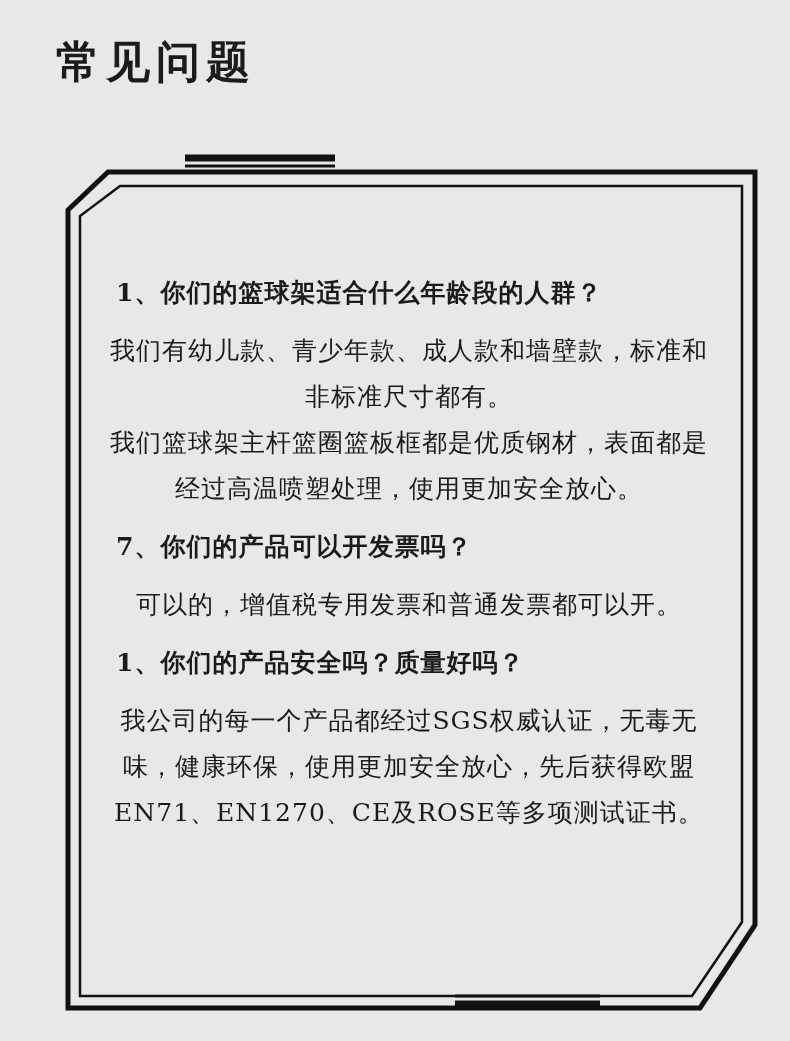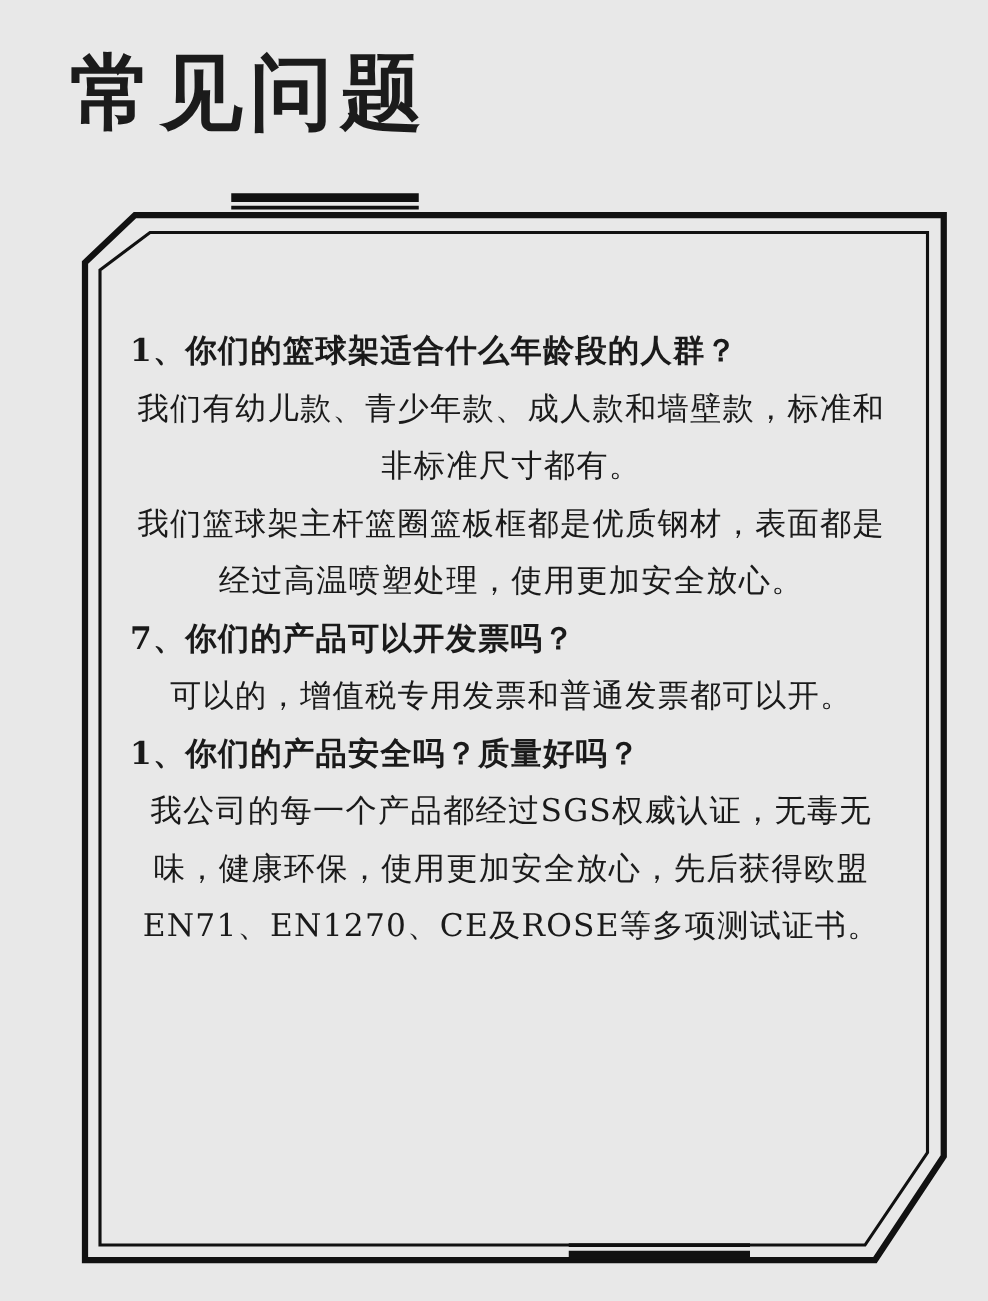--- a/index.html
+++ b/index.html
@@ -18,21 +18,21 @@
     position: relative;
     width: 790px;
     height: 1041px;
     box-sizing: border-box;
   }
   .title {
     position: absolute;
     left: 56px;
     top: 38px;
     font-family: "DejaVu Serif", "Liberation Serif", serif;
-    font-size: 66px;
+    font-size: 44px;
     font-weight: 700;
     color: #1b1b1b;
     letter-spacing: 6px;
     line-height: 1.1;
     white-space: nowrap;
   }
   .frame-svg {
     position: absolute;
     left: 0;
     top: 0;
@@ -46,21 +46,21 @@
     top: 258px;
     width: 610px;
     font-family: "DejaVu Serif", "Liberation Serif", serif;
     font-size: 25px;
     line-height: 46px;
     color: #1a1a1a;
     letter-spacing: 1px;
   }
   .faq-q {
     font-weight: 700;
-    margin: 0;
+    margin: 12px;
   }
   .faq-a {
     font-weight: 400;
     margin: 0;
     text-align: center;
   }
   .faq-a.bold-mix {
     font-weight: 400;
   }
 </style>

